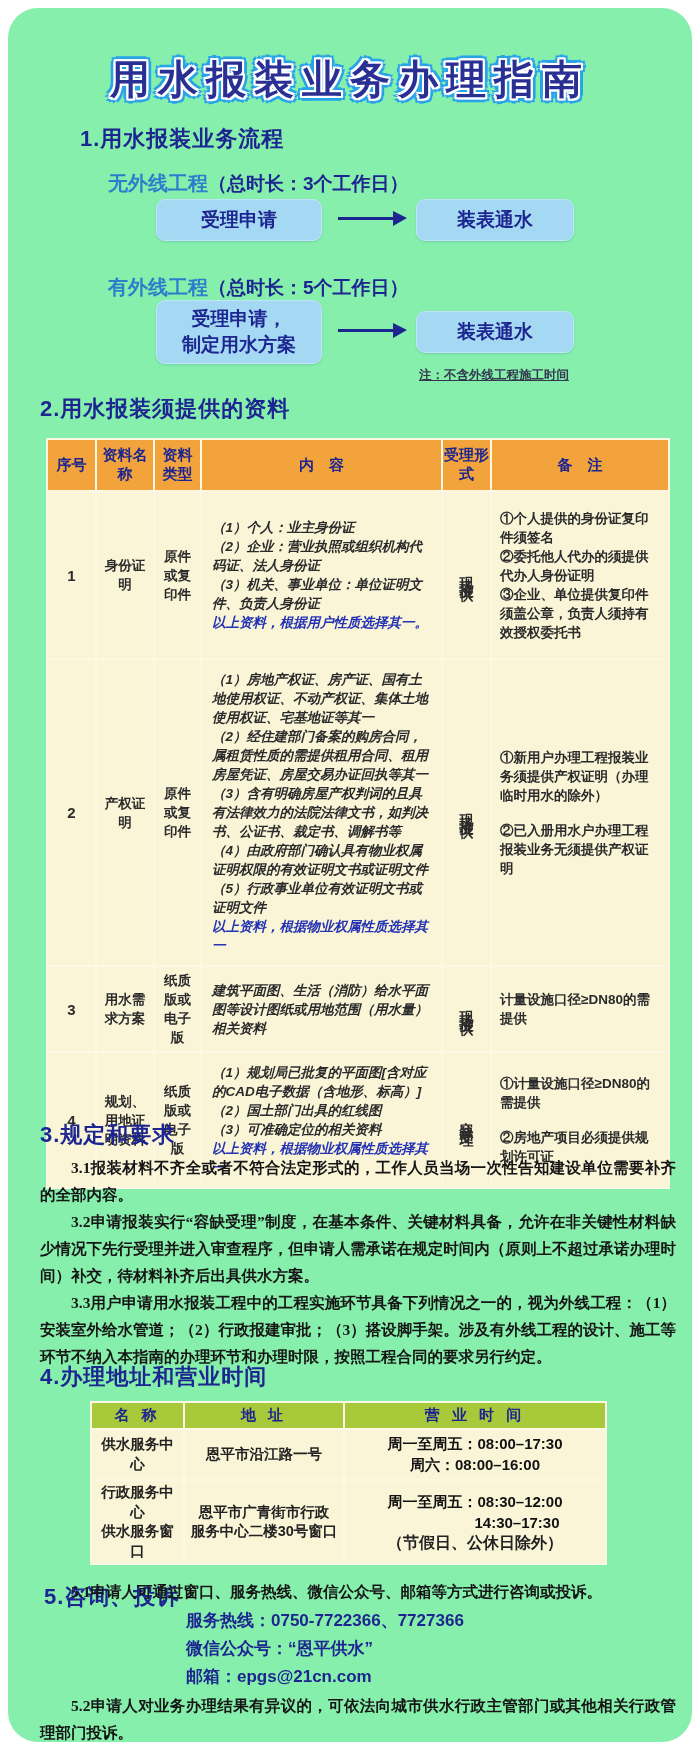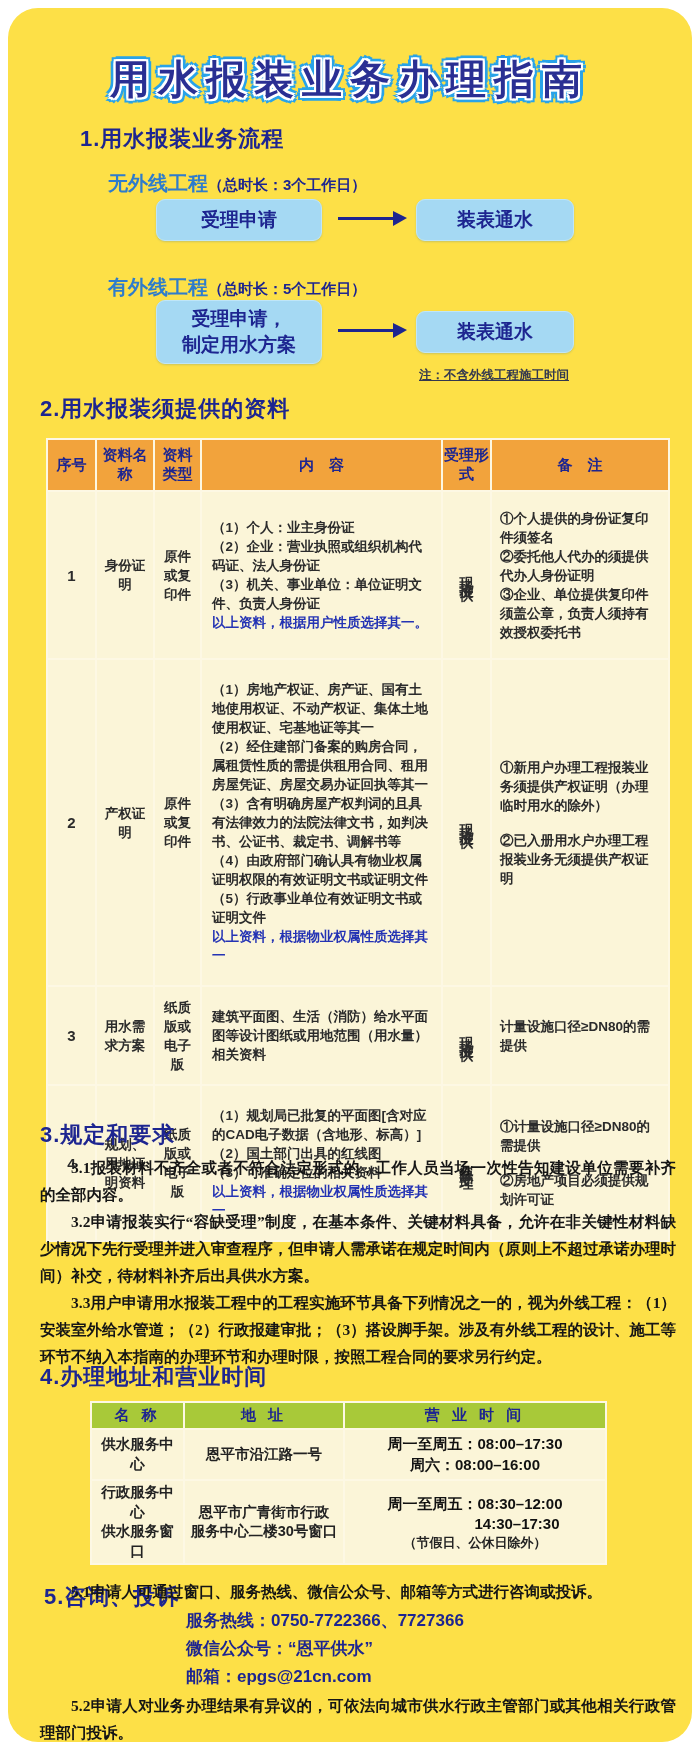--- a/index.html
+++ b/index.html
@@ -3,21 +3,21 @@
 <meta charset="utf-8">
 <style>
   html,body{margin:0;padding:0;}
   body{
     width:700px;height:1750px;position:relative;background:#ffffff;
     font-family:"Liberation Sans",sans-serif;
     -webkit-font-smoothing:antialiased;
   }
   .panel{
     position:absolute;left:8px;top:8px;width:684px;height:1734px;
-    background:#fde047;border-radius:30px;overflow:hidden;
+    background:#86efac;border-radius:30px;overflow:hidden;
   }
   
   .title{
     position:absolute;top:44px;left:0;width:684px;text-align:center;
     font-size:40px;font-weight:700;letter-spacing:8px;color:#2a2f93;
     text-shadow:
       -2px -2px 0 #fff, 2px -2px 0 #fff, -2px 2px 0 #fff, 2px 2px 0 #fff,
       -2px 0 0 #fff, 2px 0 0 #fff, 0 -2px 0 #fff, 0 2px 0 #fff,
       -5px 0 0 #29a3e8, 5px 0 0 #29a3e8, 0 -5px 0 #29a3e8, 0 5px 0 #29a3e8,
       -4px -4px 0 #29a3e8, 4px -4px 0 #29a3e8, -4px 4px 0 #29a3e8, 4px 4px 0 #29a3e8;
@@ -29,21 +29,21 @@
   #s1h{left:32px;top:116px;margin-left:40px;}
   #s2h{left:32px;top:386px;}
   #s3h{left:32px;top:1112px;}
   #s4h{left:32px;top:1354px;}
   #s5h{left:36px;top:1538px;margin-top:36px;}
   
   .flow-label{position:absolute;white-space:nowrap;}
   #f1label{left:100px;top:162px;}
   #f2label{left:100px;top:266px;}
   .fl-main{font-size:20px;font-weight:700;color:#2e7ccc;}
-  .fl-dur{font-size:15px;font-weight:700;color:#1d2590;}
+  .fl-dur{font-size:19px;font-weight:700;color:#1d2590;}
   .flow-box{
     position:absolute;background:#a5d9f3;border:1px solid #bfe6f8;border-radius:9px;
     display:flex;flex-direction:column;align-items:center;justify-content:center;
     font-size:19px;font-weight:700;color:#1d2590;line-height:1.35;
     box-shadow:0 1px 2px rgba(60,120,160,.25);
   }
   #f1box1{left:148px;top:191px;width:164px;height:40px;}
   #f1box2{left:408px;top:191px;width:156px;height:40px;}
   #f2box1{left:148px;top:292px;width:164px;height:62px;}
   #f2box2{left:408px;top:303px;width:156px;height:40px;}
@@ -66,21 +66,21 @@
     background:#f2a33c;color:#1d2590;font-size:15px;font-weight:700;
     text-align:center;vertical-align:middle;line-height:1.25;
   }
   #table2 td{
     background:#fbf5d8;color:#2b2b2b;font-size:13.5px;font-weight:700;
     vertical-align:middle;line-height:19px;padding:4px 6px;
   }
   #table2 td.c-no{text-align:center;font-size:15px;}
   #table2 td.c-name{text-align:center;margin-top:24px;}
   #table2 td.c-type{text-align:center;}
-  #table2 td.c-cont{padding:20px 10px;}
+  #table2 td.c-cont{padding:10px 10px;font-style:italic;}
   #table2 td.c-acc{text-align:center;padding:0;}
   #table2 td.c-rem{padding:6px 8px;}
   .vtext{
     writing-mode:vertical-rl;text-orientation:upright;display:inline-block;
     letter-spacing:4px;font-size:14px;color:#2b2b2b;
   }
   .blue{color:#2433b4;}
   .gap{margin-top:16px;}
   tr.h-head{height:52px;}
   tr.h-r1{height:168px;}
@@ -103,21 +103,21 @@
   }
   #table4 td{
     background:#fbf5d8;color:#222;font-size:14.5px;font-weight:700;
     text-align:center;vertical-align:middle;line-height:1.35;padding:2px 4px;
   }
   tr.h4-head{height:27px;}
   tr.h4-r1{height:51px;}
   tr.h4-r2{height:52px;}
   .hours{font-size:15px;color:#111;}
   .shift-right{transform:translateX(42px);}
-  .small-note{font-size:13px;line-height:1.2;font-family:Liberation Serif, serif;}
+  .small-note{font-size:16px;line-height:1.2;font-family:Liberation Serif, serif;}
   
   #s5body{top:1570px;}
   #s5body p{margin:0;}
   .contact{
     margin:3px 0 3px 146px;font-size:17px;line-height:25px;
     color:#1d2590;font-weight:700;
   }
 </style>
 </head>
 <body>

